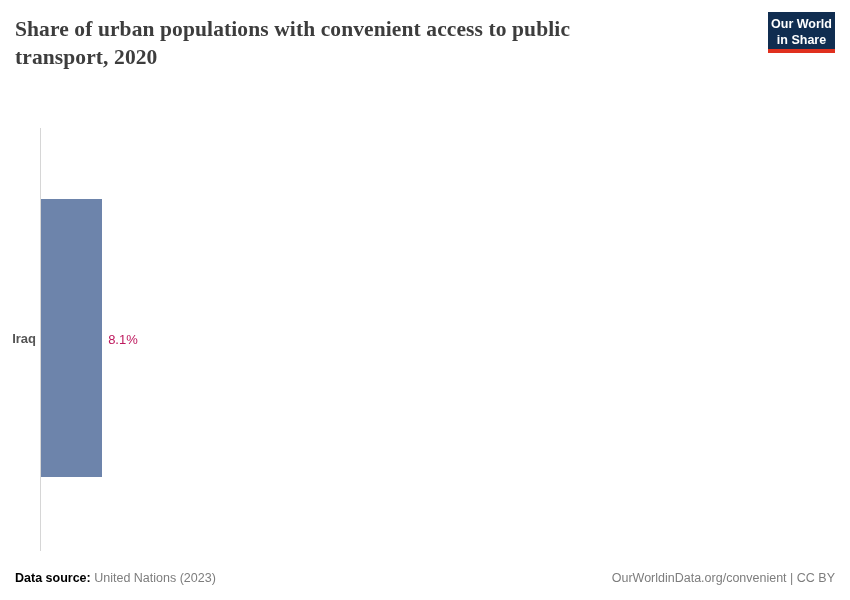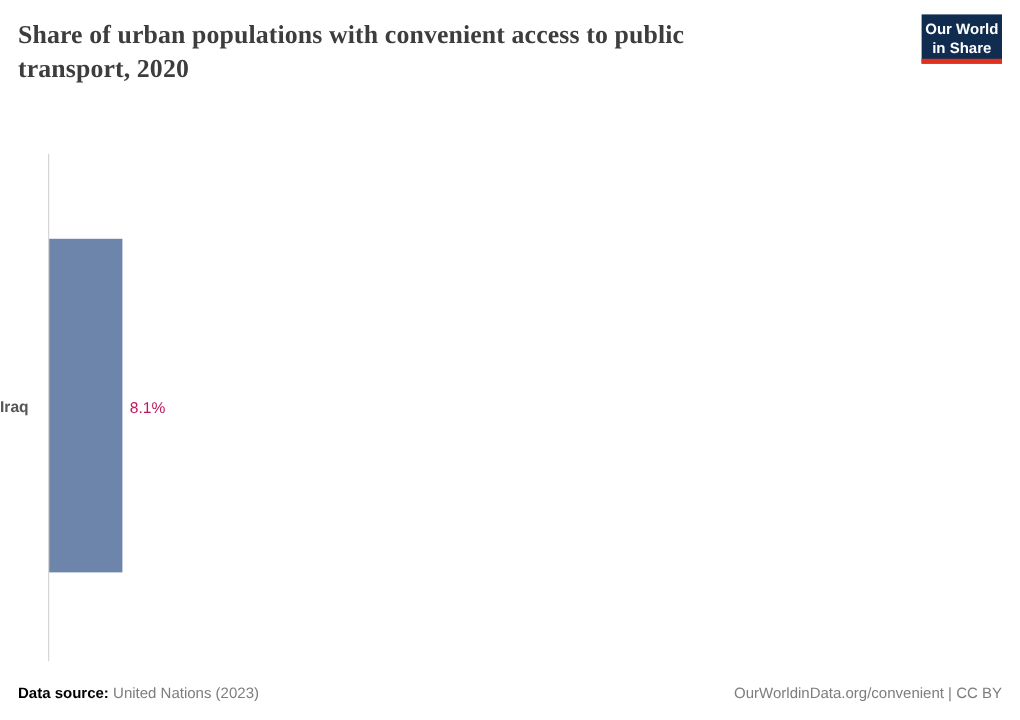--- a/index.html
+++ b/index.html
@@ -68,21 +68,21 @@
     left: 41px;
     top: 199px;
     height: 278px;
     
   }
   .entity-label {
     position: absolute;
     left: 0;
     width: 36px;
     top: 331px;
-    text-align: left;
+    text-align: right;
     font-size: 13px;
     font-weight: 700;
     color: #555;
   }
   .value-label {
     position: absolute;
     top: 332px;
     font-size: 13px;
     color: #be185d;
     

